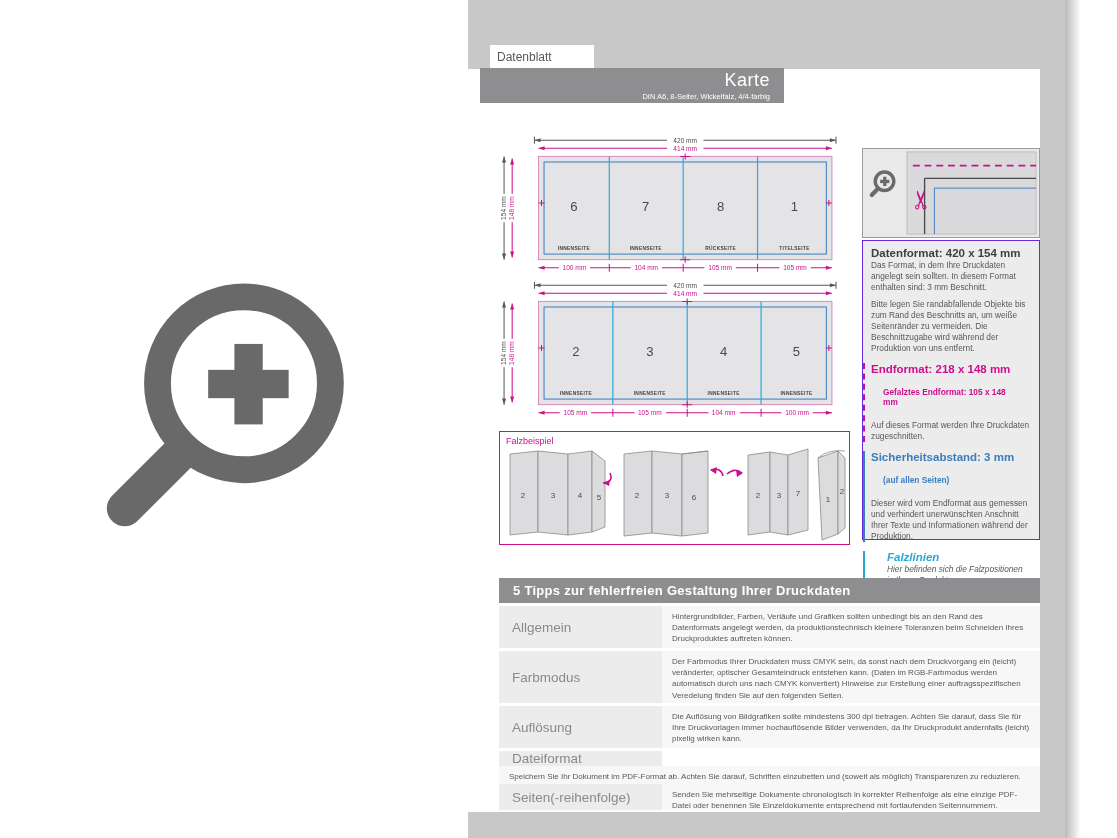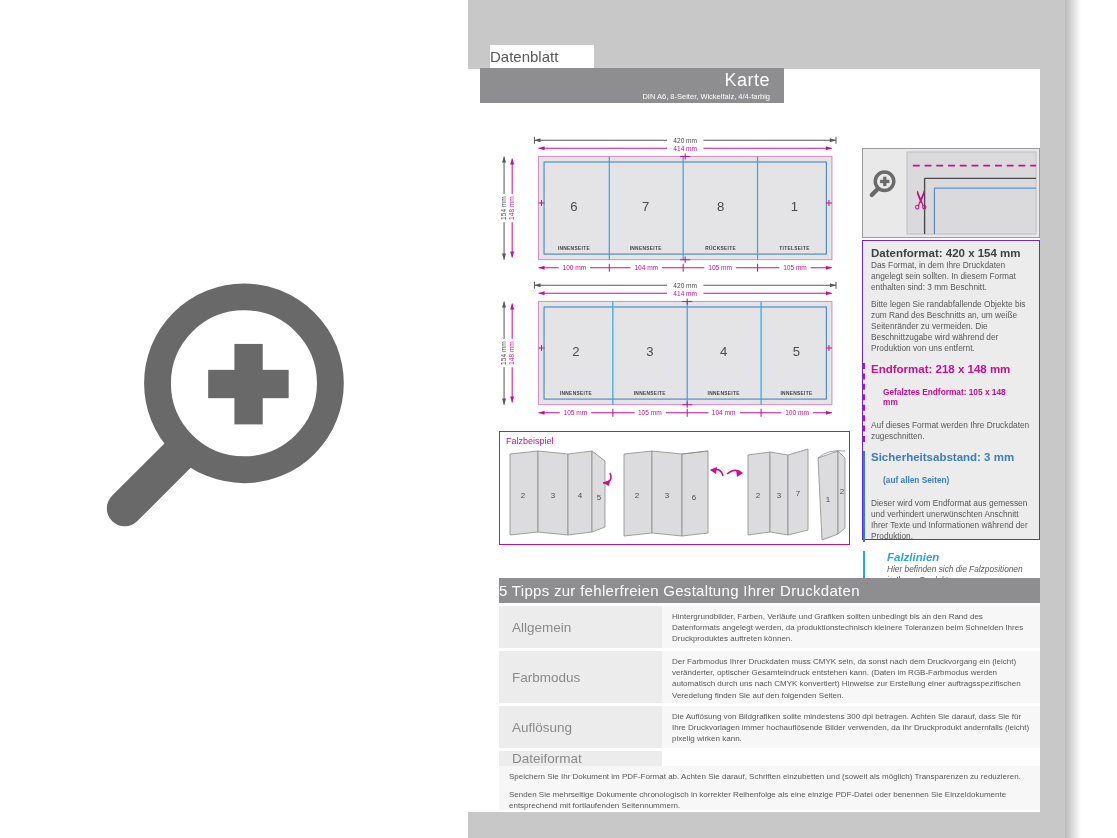--- a/index.html
+++ b/index.html
@@ -10,21 +10,21 @@
 
   
   #page{position:absolute;left:468px;top:0;width:597px;height:838px;background:#c8c8c9;}
   #page-shadow{position:absolute;left:1065px;top:0;width:16px;height:838px;
     background:linear-gradient(to right,rgba(130,130,130,.55),rgba(255,255,255,0));}
   #content-white{position:absolute;left:0;top:69px;width:572px;height:743px;background:#fff;}
   #bottom-bar{position:absolute;left:0;top:812px;width:597px;height:26px;background:#c8c8c9;}
 
   
   #badge-box{position:absolute;left:22px;top:45px;width:104px;height:24px;background:#fff;
-    color:#58585a;font-size:15px;font-weight:400;line-height:24px;box-sizing:border-box;}
+    color:#58585a;font-size:12px;font-weight:400;line-height:24px;padding-left:7px;box-sizing:border-box;}
   #title-band{position:absolute;left:12px;top:68px;width:304px;height:35px;background:#8e8e90;color:#fff;}
   #title-band .t{position:absolute;right:14px;top:2px;font-size:18px;font-weight:300;letter-spacing:.5px;}
   #title-band .s{position:absolute;right:14px;top:24px;font-size:7.5px;font-weight:300;}
 
   
   .tech{position:absolute;left:30px;width:340px;height:142px;}
   #tech-outer{top:134px;}
   #tech-inner{top:279px;}
   .tech .dimline{stroke:#58585a;stroke-width:1;fill:none;}
   .tech .dimfill{fill:#58585a;}
@@ -62,22 +62,22 @@
   #side-text .m{color:#cb0f8d;}
   #side-text .b{color:#3a7dbf;}
   #side-text .c{color:#29a8d8;}
   #side-text .sub{font-size:8.3px;font-weight:bold;margin:12px;}
   .accent-m{border-left:2px dashed #cb0f8d;padding-left:6px;margin-left:-8px;}
   .accent-b{border-left:2px solid #3a7dbf;padding-left:6px;margin-left:-8px;}
   .accent-c{border-left:2px solid #29a8d8;padding-left:22px;margin-left:-8px;font-style:italic;}
 
   
   #tips{position:absolute;left:31px;top:578px;width:541px;}
-  #tips-header{height:25px;background:#8e8e90;color:#fff;font-size:15px;font-weight:400;
-    line-height:25px;letter-spacing:.3px;}
+  #tips-header{height:25px;background:#8e8e90;color:#fff;font-size:13px;font-weight:700;
+    line-height:25px;padding-left:14px;letter-spacing:.3px;}
   .tip-row{display:flex;margin-top:3px;}
   .tip-label{width:163px;background:#ececec;color:#8a8a8c;font-size:13.5px;font-weight:300;
     display:flex;align-items:center;padding-left:13px;box-sizing:border-box;}
   .tip-text{flex:1;background:#f7f7f7;color:#58585a;font-size:8px;line-height:1.4;
     padding:5px 10px;box-sizing:border-box;}
   .h42{height:42px;}.h52{height:52px;}.h30{height:30px;flex-direction:column;}.h26{height:26px;}
 </style>
 </head>
 <body>
 
@@ -334,20 +334,21 @@
       </div>
       <div class="tip-row h42">
         <div class="tip-label">Auflösung</div>
         <div class="tip-text">Die Auflösung von Bildgrafiken sollte mindestens 300 dpi betragen. Achten Sie darauf, dass Sie für Ihre Druckvorlagen immer hochauflösende Bilder verwenden, da Ihr Druckprodukt andernfalls (leicht) pixelig wirken kann.</div>
       </div>
       <div class="tip-row h30">
         <div class="tip-label">Dateiformat</div>
         <div class="tip-text">Speichern Sie Ihr Dokument im PDF-Format ab. Achten Sie darauf, Schriften einzubetten und (soweit als möglich) Transparenzen zu reduzieren.</div>
       </div>
       <div class="tip-row h26">
+        <div class="tip-label">Seiten(-reihenfolge)</div>
         <div class="tip-text">Senden Sie mehrseitige Dokumente chronologisch in korrekter Reihenfolge als eine einzige PDF-Datei oder benennen Sie Einzeldokumente entsprechend mit fortlaufenden Seitennummern.</div>
       </div>
     </div>
 
     <div id="bottom-bar"></div>
   </div>
 
   <div id="page-shadow"></div>
 </div>
 

